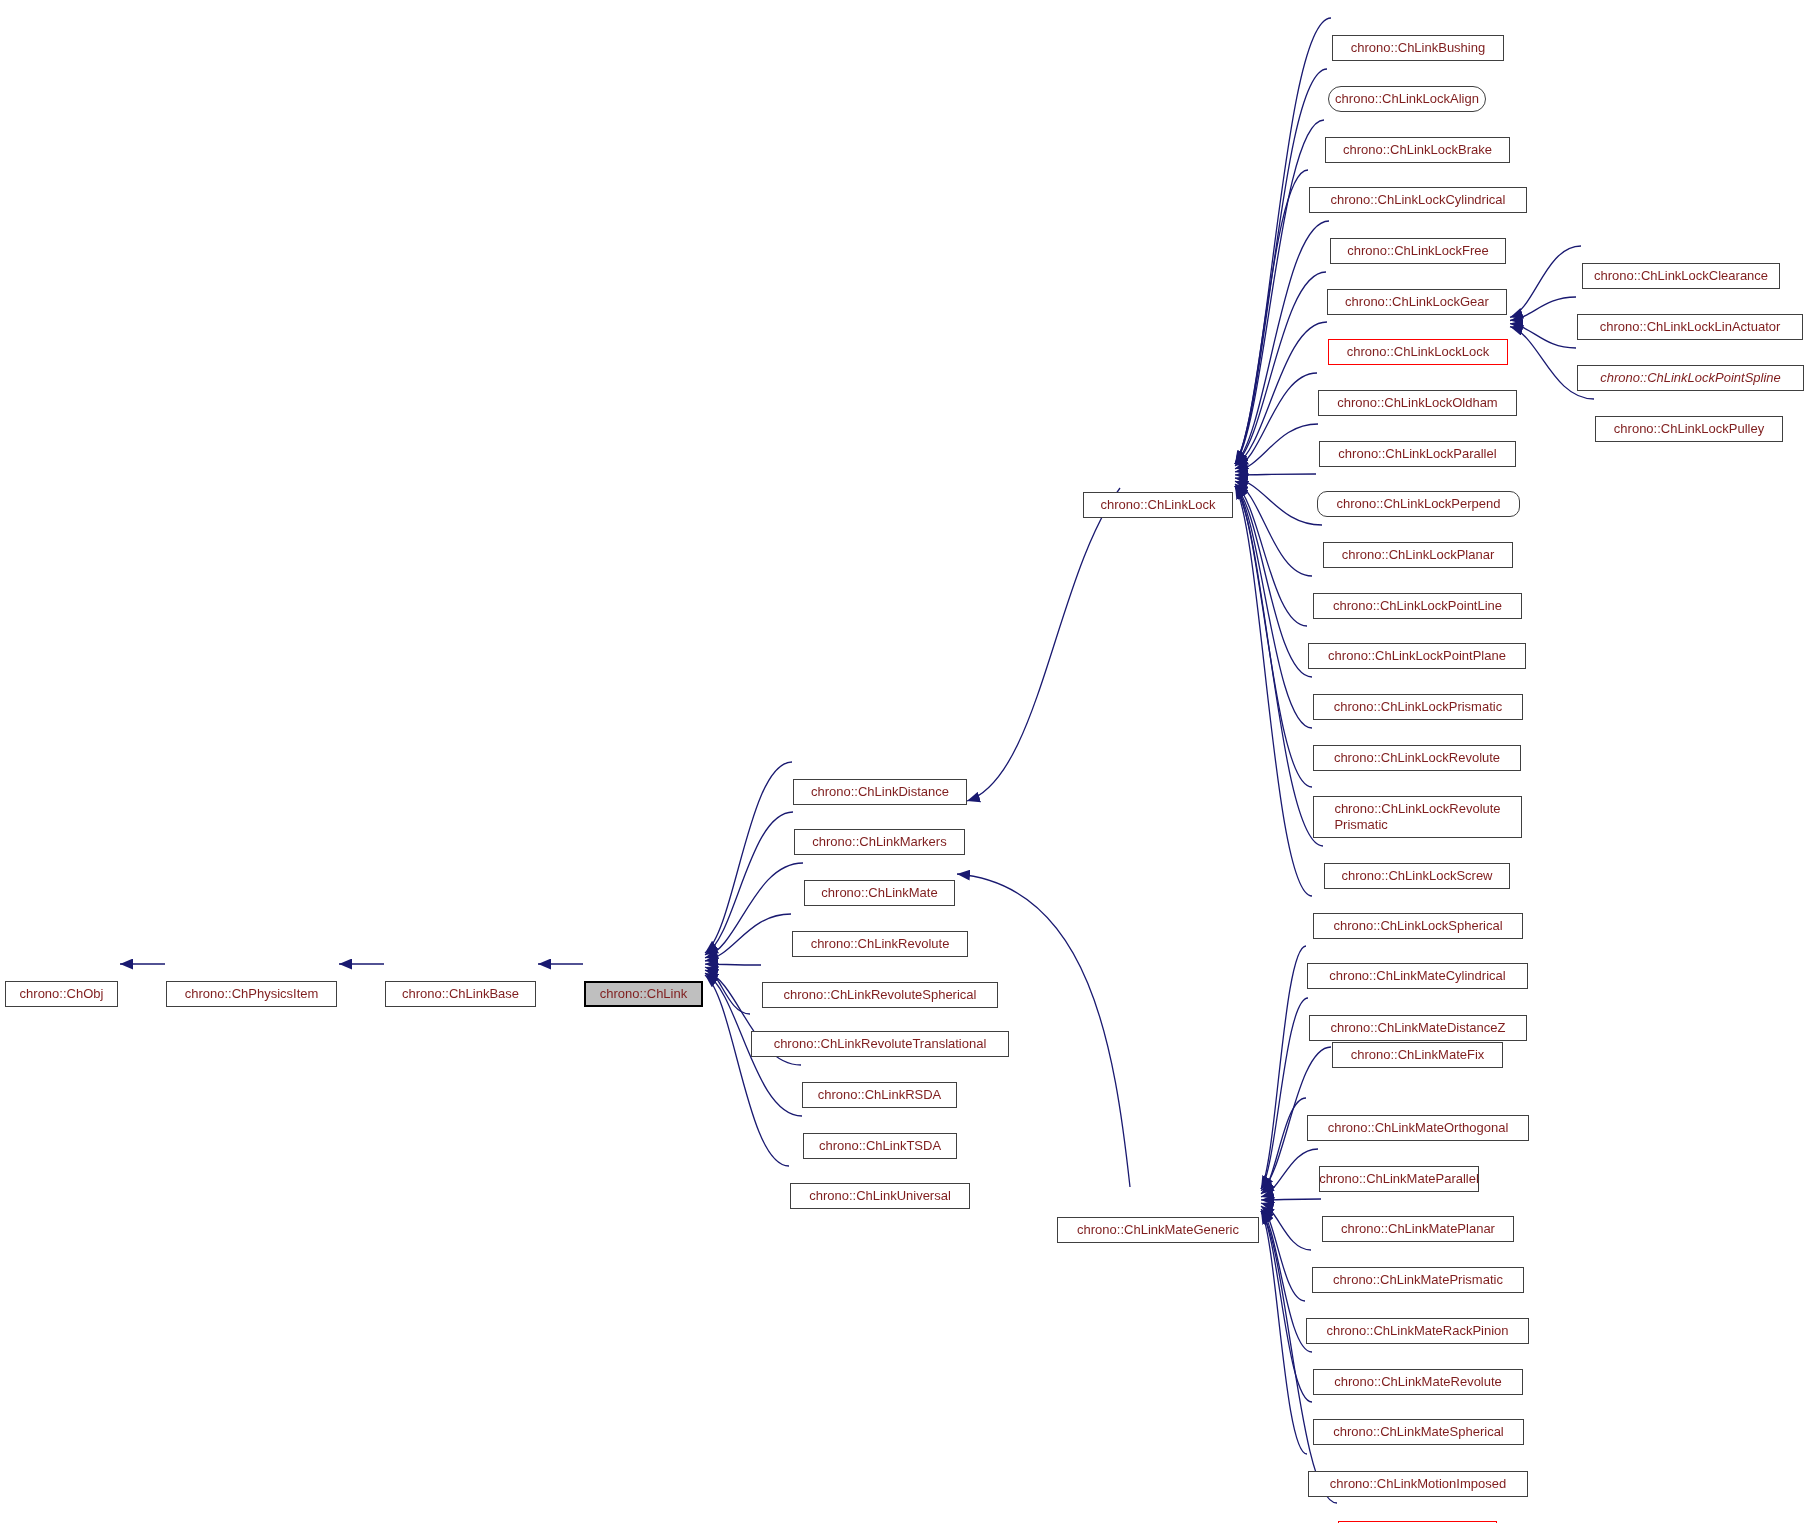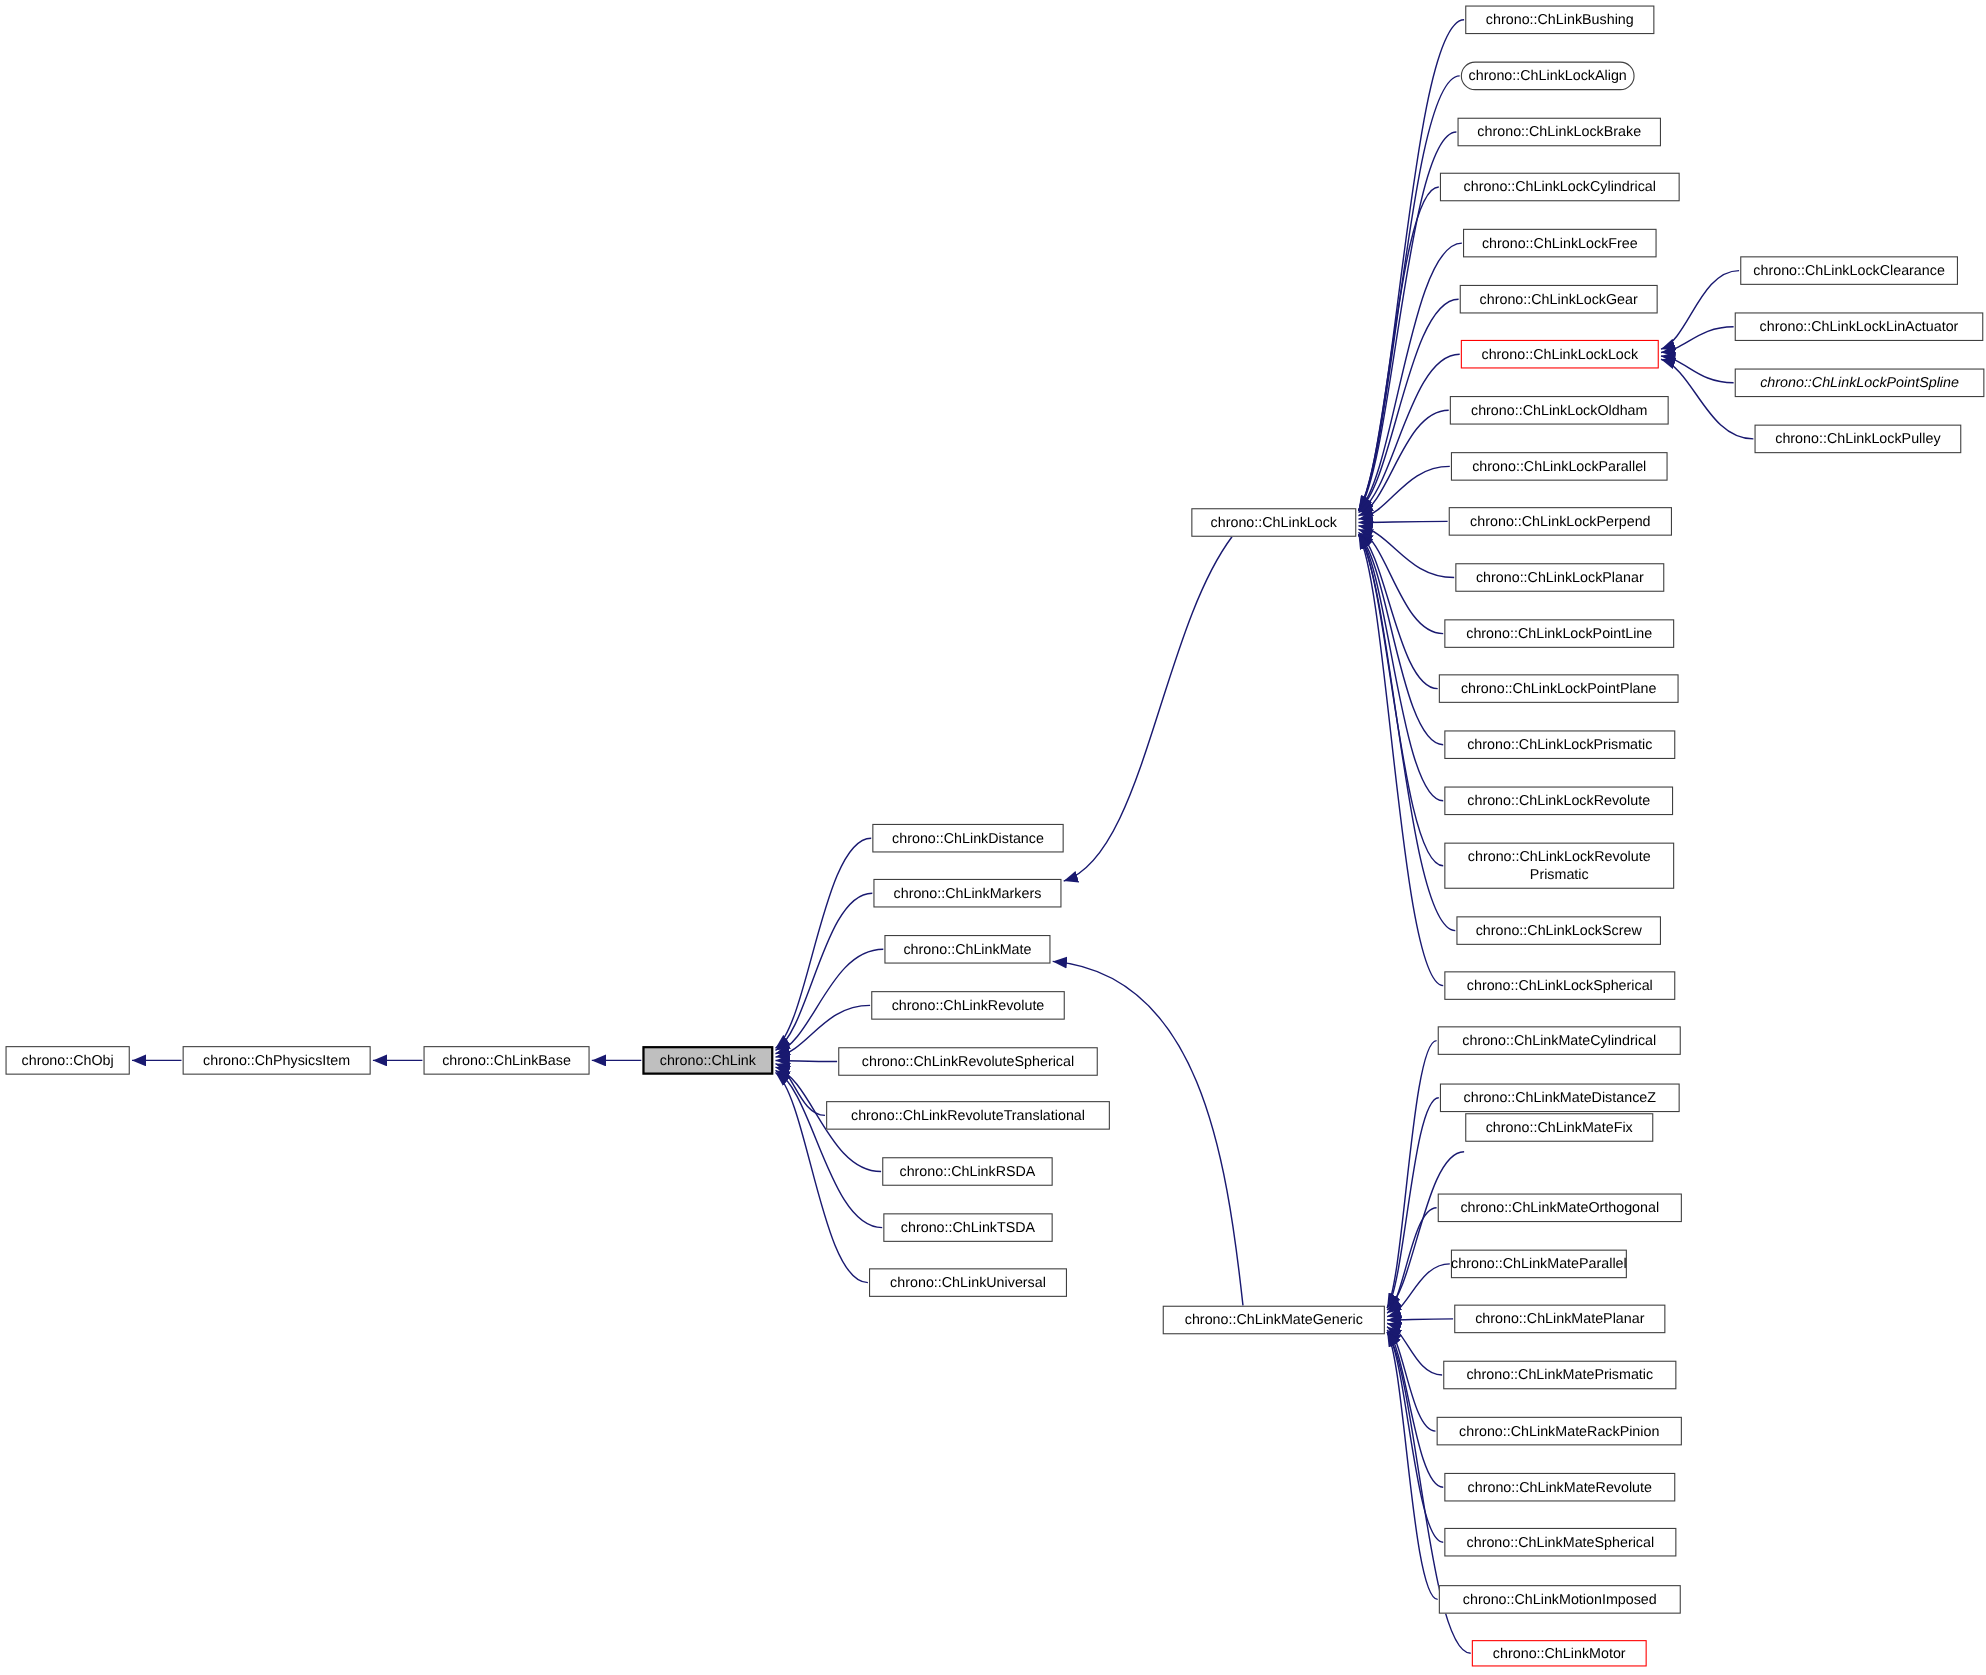--- a/index.html
+++ b/index.html
@@ -6,26 +6,26 @@
   #canvas { position:relative; overflow:hidden; font-family:"Liberation Sans", sans-serif; }
   #edges { position:absolute; left:0; top:0; }
   .node {
     position:absolute;
     box-sizing:border-box;
     background:#ffffff;
     border:1px solid #404040;
     display:flex;
     align-items:center;
     justify-content:center;
-    text-align:center;
     font-size:13px;
     line-height:1.25;
-    color:#000000;
+    color:#7f1d1d;
     white-space:pre-line;
     cursor:pointer;
+    margin-top:30px;
   }
   .node.highlight { background:#bfbfbf; border:2px solid #000000; }
   .node.red { border:1px solid #ff0000; }
 </style>
 </head>
 <body>
 
 <div id="canvas" style="width: 1805px; height: 1523px; background: rgb(255, 255, 255);">
     <svg id="edges" width="1805" height="1523">
       <defs>
@@ -98,21 +98,21 @@
     <div class="node" style="left: 1083px; top: 462px; width: 150px; height: 26px;">chrono::ChLinkLock</div>
     <div class="node" style="left: 1332px; top: 5px; width: 172px; height: 26px;">chrono::ChLinkBushing</div>
     <div class="node" style="left: 1328px; top: 56px; width: 158px; height: 26px; border-radius: 13px;">chrono::ChLinkLockAlign</div>
     <div class="node" style="left: 1325px; top: 107px; width: 185px; height: 26px;">chrono::ChLinkLockBrake</div>
     <div class="node" style="left: 1309px; top: 157px; width: 218px; height: 26px;">chrono::ChLinkLockCylindrical</div>
     <div class="node" style="left: 1330px; top: 208px; width: 176px; height: 26px;">chrono::ChLinkLockFree</div>
     <div class="node" style="left: 1327px; top: 259px; width: 180px; height: 26px;">chrono::ChLinkLockGear</div>
     <div class="node red" style="left: 1328px; top: 309px; width: 180px; height: 26px;">chrono::ChLinkLockLock</div>
     <div class="node" style="left: 1318px; top: 360px; width: 199px; height: 26px;">chrono::ChLinkLockOldham</div>
     <div class="node" style="left: 1319px; top: 411px; width: 197px; height: 26px;">chrono::ChLinkLockParallel</div>
-    <div class="node" style="left: 1317px; top: 461px; width: 203px; height: 26px;">chrono::ChLinkLockPerpend</div>
+    <div class="node" style="left: 1317px; top: 461px; width: 203px; height: 26px; border-radius: 10px;">chrono::ChLinkLockPerpend</div>
     <div class="node" style="left: 1323px; top: 512px; width: 190px; height: 26px;">chrono::ChLinkLockPlanar</div>
     <div class="node" style="left: 1313px; top: 563px; width: 209px; height: 26px;">chrono::ChLinkLockPointLine</div>
     <div class="node" style="left: 1308px; top: 613px; width: 218px; height: 26px;">chrono::ChLinkLockPointPlane</div>
     <div class="node" style="left: 1313px; top: 664px; width: 210px; height: 26px;">chrono::ChLinkLockPrismatic</div>
     <div class="node" style="left: 1313px; top: 715px; width: 208px; height: 26px;">chrono::ChLinkLockRevolute</div>
     <div class="node" style="left: 1313px; top: 766px; width: 209px; height: 42px;">chrono::ChLinkLockRevolute
 Prismatic</div>
     <div class="node" style="left: 1324px; top: 833px; width: 186px; height: 26px;">chrono::ChLinkLockScrew</div>
     <div class="node" style="left: 1313px; top: 883px; width: 210px; height: 26px;">chrono::ChLinkLockSpherical</div>
     <div class="node" style="left: 1582px; top: 233px; width: 198px; height: 26px;">chrono::ChLinkLockClearance</div>

